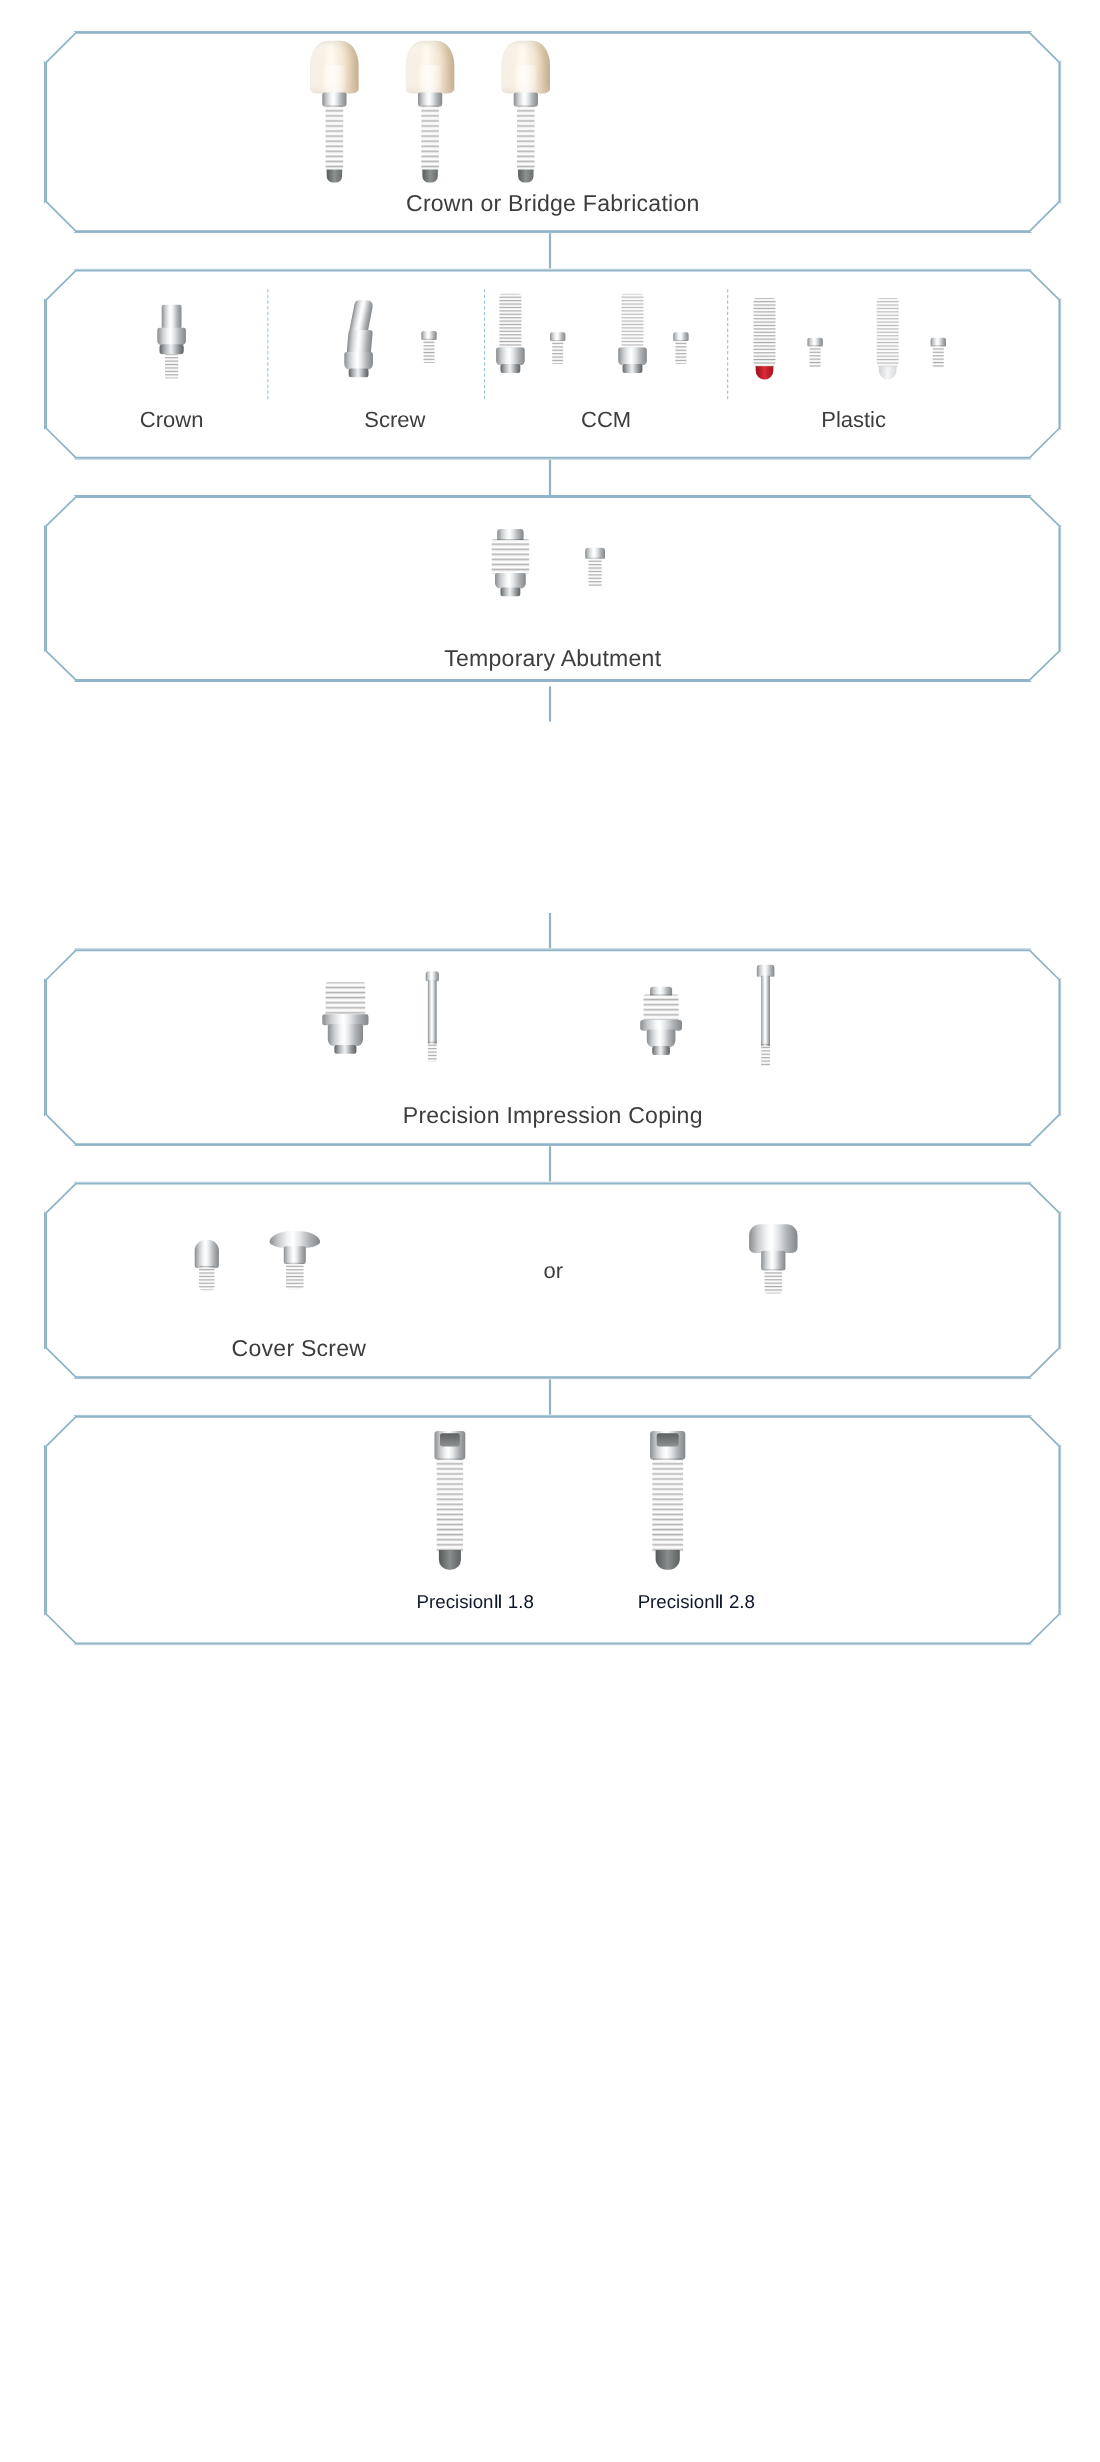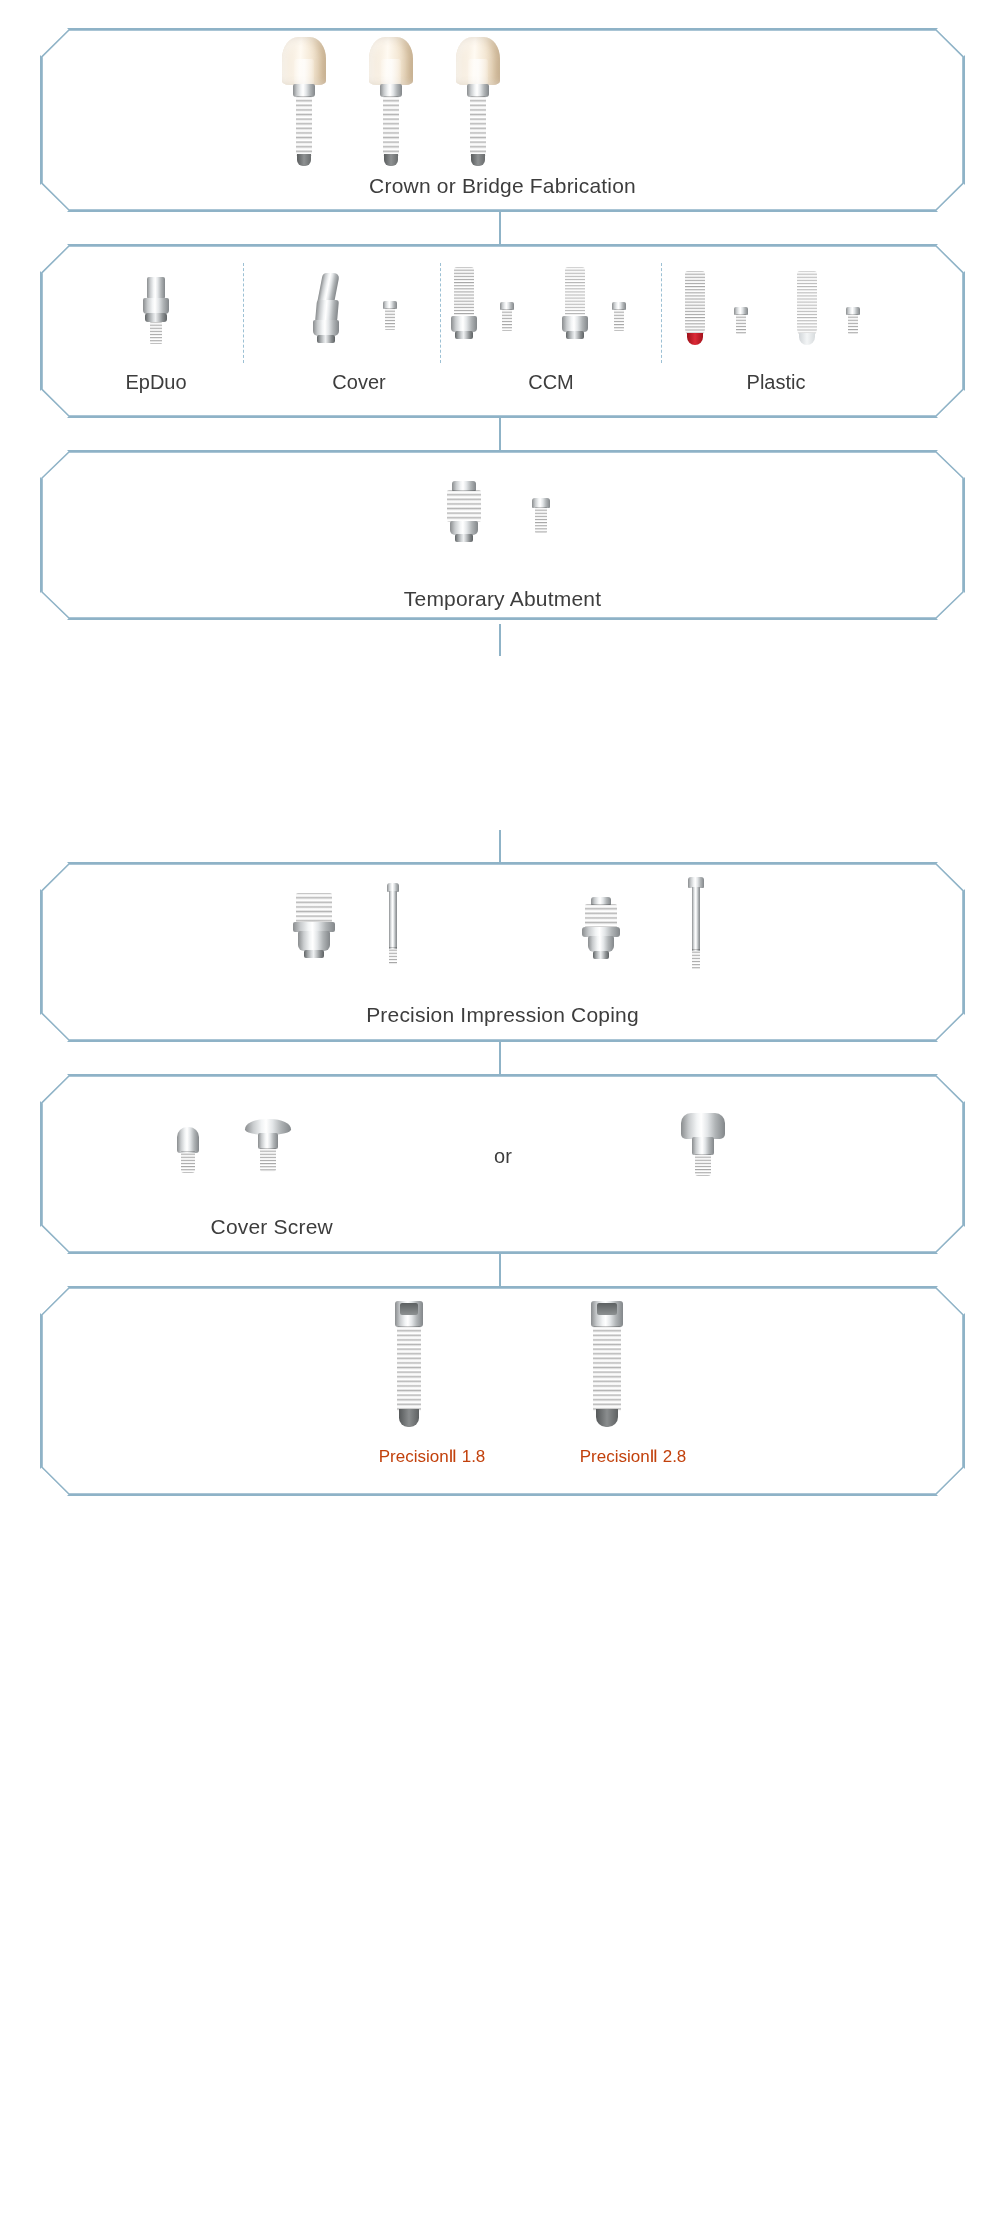--- a/index.html
+++ b/index.html
@@ -99,21 +99,21 @@
     letter-spacing: .2px;
     white-space: nowrap;
   }
   .caption.left-col  { width: 50%; left: 0; }
   .caption.right-col { width: 50%; left: 50%; }
 
   .sub-label {
     position: absolute;
     text-align: center;
     font-size: 17px;
-    color: #c2410c;
+    color: #0f172a;
     white-space: nowrap;
     transform: translateX(-50%);
   }
 
   .group-label {
     position: absolute;
     text-align: center;
     font-size: 20px;
     color: #3d3d3d;
     white-space: nowrap;
@@ -236,33 +236,33 @@
       <div class="vdash" style="left:202px;top:18px;height:100px;"></div>
       <div class="vdash" style="left:399px;top:18px;height:100px;"></div>
       <div class="vdash" style="left:620px;top:18px;height:100px;"></div>
 
       <div class="part" style="left:115px;top:32px;width:36px;height:78px;">
         <div class="metal" style="position:absolute;left:9px;top:0;width:18px;height:22px;border-radius:2px;"></div>
         <div class="metal" style="position:absolute;left:5px;top:21px;width:26px;height:16px;border-radius:2px 2px 4px 4px;"></div>
         <div class="metal-dark" style="position:absolute;left:7px;top:36px;width:22px;height:9px;border-radius:3px;"></div>
         <div class="metal threads-fine" style="position:absolute;left:12px;top:45px;width:12px;height:22px;border-radius:1px;"></div>
       </div>
-      <div class="group-label" style="left:115px;top:126px;">EpDuo</div>
+      <div class="group-label" style="left:115px;top:126px;">Crown</div>
 
       <div class="part" style="left:285px;top:28px;width:40px;height:84px;">
         <div class="metal" style="position:absolute;left:14px;top:0;width:17px;height:30px;border-radius:4px 6px 2px 2px;transform:skewX(-11deg);"></div>
         <div class="metal" style="position:absolute;left:10px;top:27px;width:22px;height:22px;border-radius:3px;transform:skewX(-5deg);"></div>
         <div class="metal" style="position:absolute;left:7px;top:47px;width:26px;height:16px;border-radius:2px 2px 5px 5px;"></div>
         <div class="metal-dark" style="position:absolute;left:11px;top:62px;width:18px;height:8px;border-radius:2px;"></div>
       </div>
       <div class="part" style="left:349px;top:56px;width:22px;height:42px;">
         <div class="metal" style="position:absolute;left:4px;top:0;width:14px;height:8px;border-radius:2px 2px 1px 1px;"></div>
         <div class="metal threads-fine" style="position:absolute;left:6px;top:7px;width:10px;height:22px;border-radius:1px;"></div>
       </div>
-      <div class="group-label" style="left:318px;top:126px;">Cover</div>
+      <div class="group-label" style="left:318px;top:126px;">Screw</div>
 
       <div class="part" style="left:423px;top:22px;width:30px;height:90px;">
         <div class="plastic-red threads-fine" style="position:absolute;left:5px;top:0;width:20px;height:50px;border-radius:3px 3px 0 0;"></div>
         <div class="metal" style="position:absolute;left:2px;top:49px;width:26px;height:16px;border-radius:2px 2px 4px 4px;"></div>
         <div class="metal-dark" style="position:absolute;left:6px;top:64px;width:18px;height:8px;border-radius:2px;"></div>
       </div>
       <div class="part" style="left:466px;top:57px;width:22px;height:42px;">
         <div class="metal" style="position:absolute;left:4px;top:0;width:14px;height:8px;border-radius:2px 2px 1px 1px;"></div>
         <div class="metal threads-fine" style="position:absolute;left:6px;top:7px;width:10px;height:22px;border-radius:1px;"></div>
       </div>

